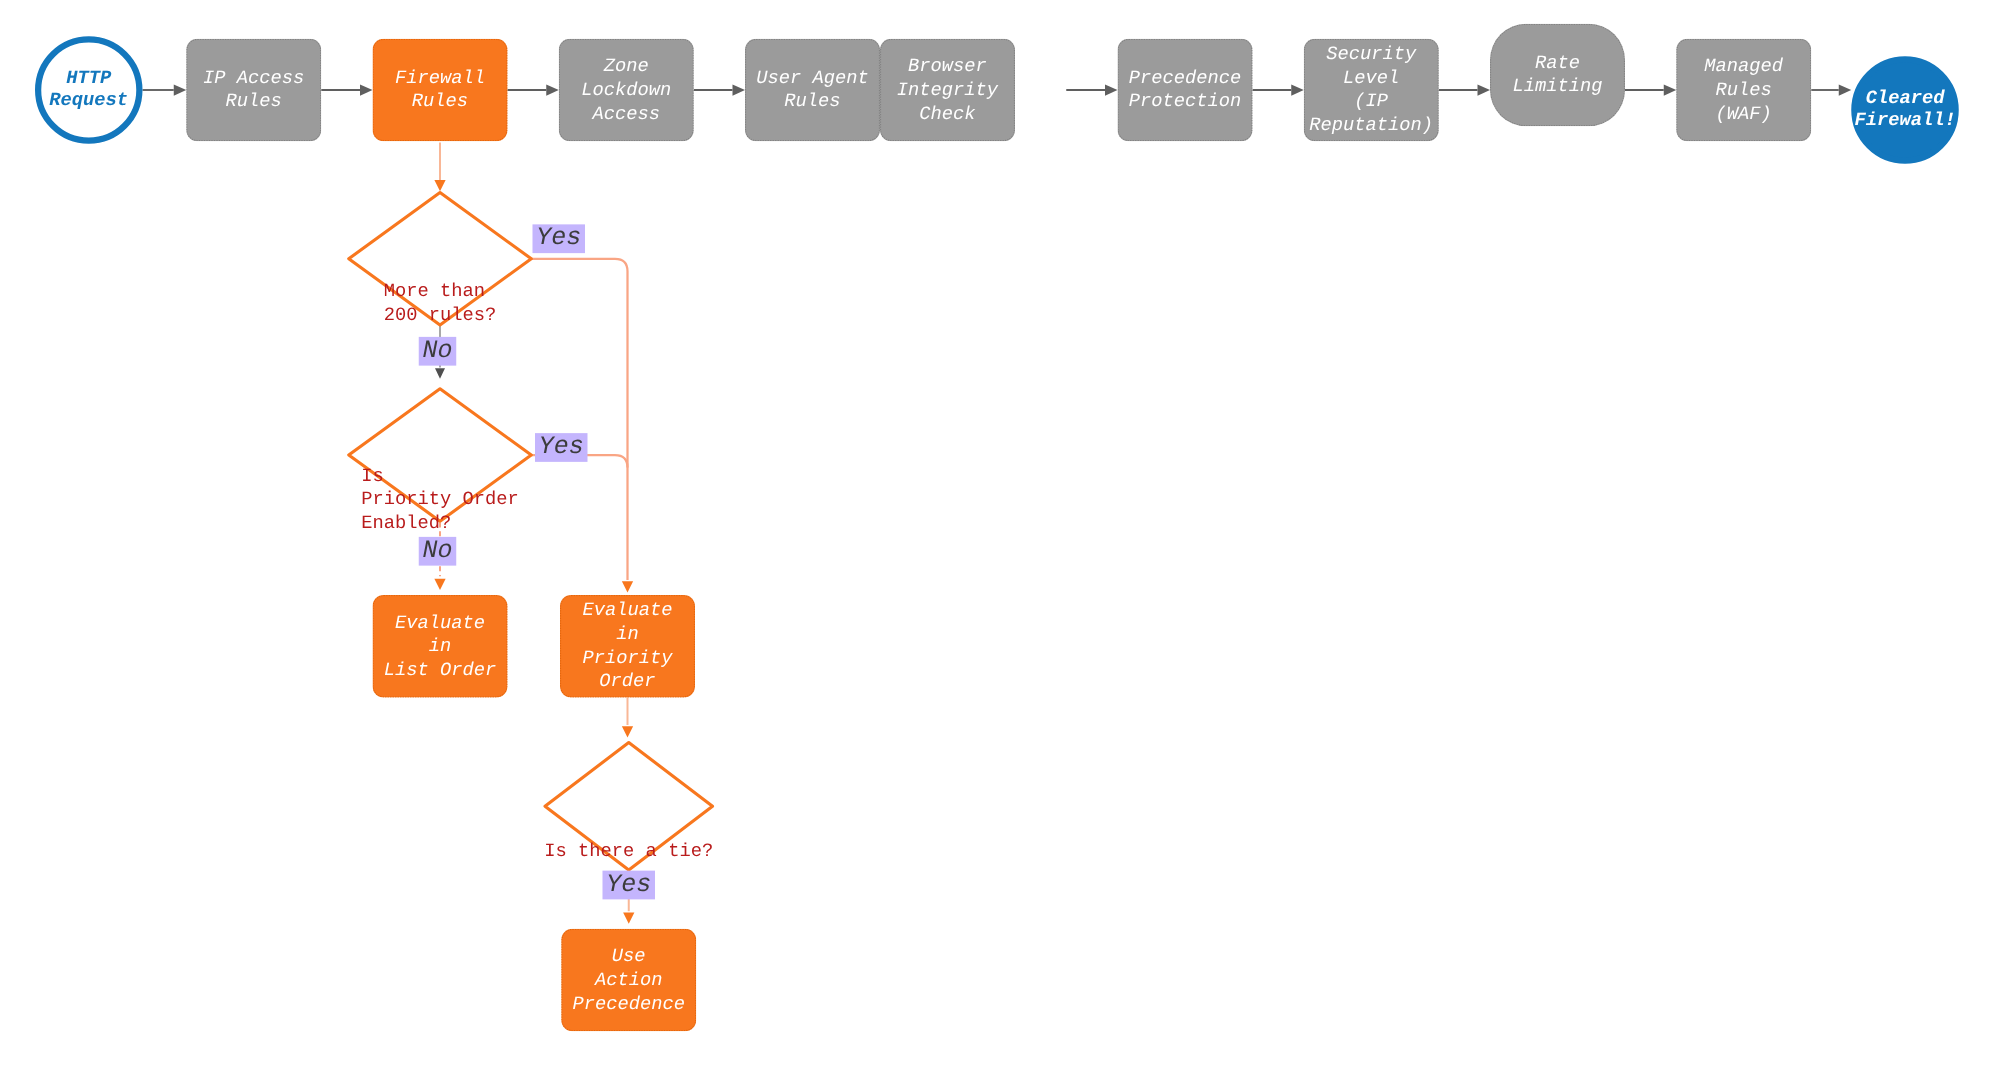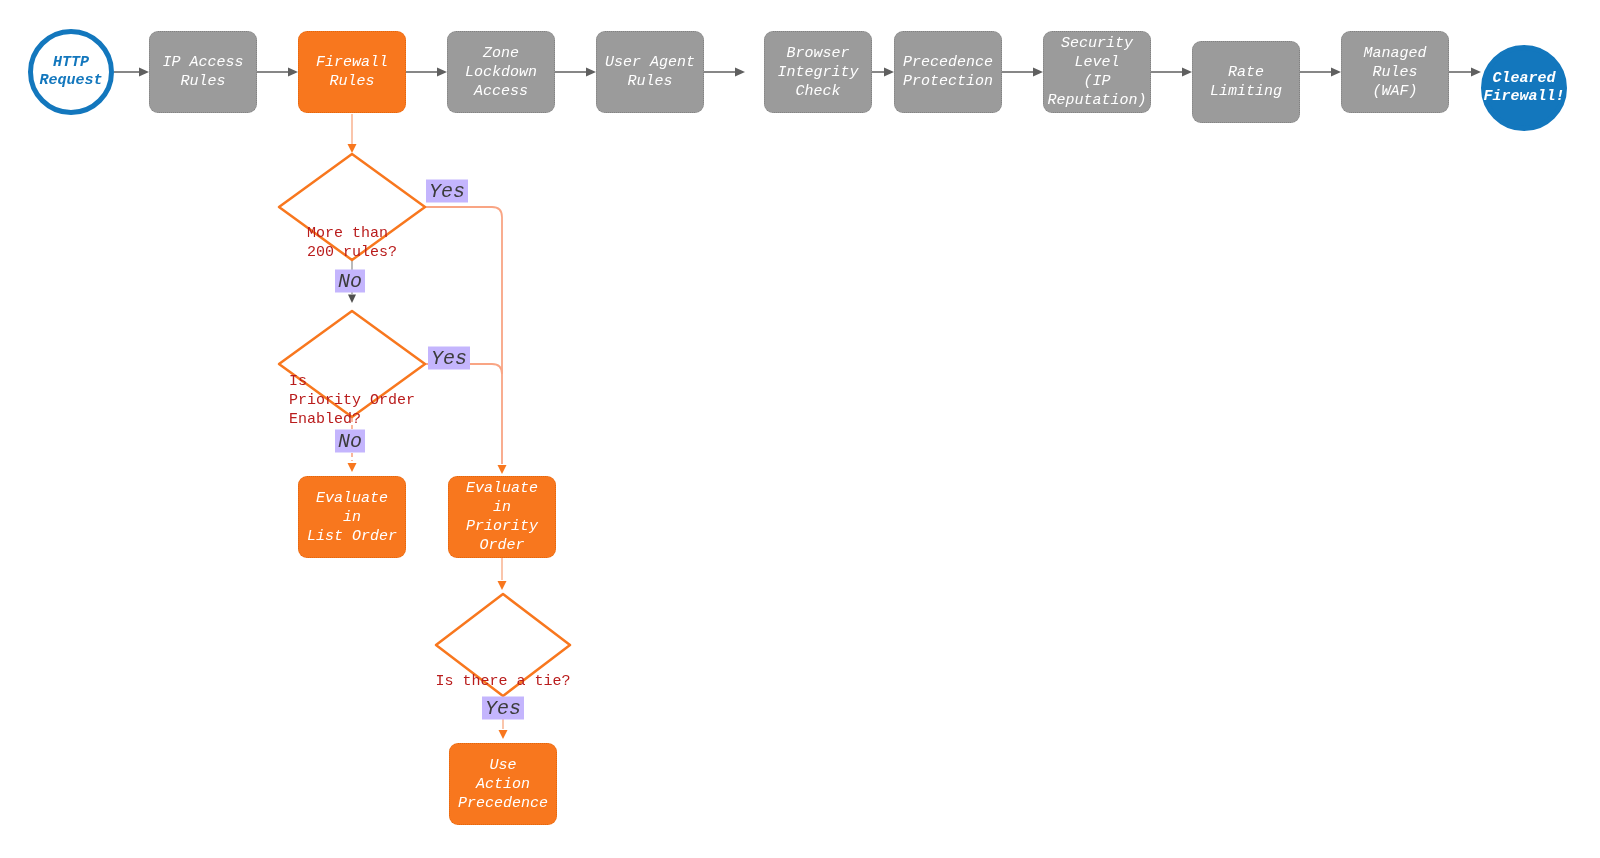--- a/index.html
+++ b/index.html
@@ -170,38 +170,38 @@
     <span class="node-label">Zone
 Lockdown
 Access</span>
   </div>
 
   <div class="node rect gray" style="left:596px; top:31px;">
     <span class="node-label">User Agent
 Rules</span>
   </div>
 
-  <div class="node rect gray" style="left:764px; top:31px;">
+  <div class="node rect gray" style="left:704px; top:31px;">
     <span class="node-label">Browser
 Integrity
 Check</span>
   </div>
 
   <div class="node rect gray" style="left:894px; top:31px;">
     <span class="node-label">Precedence
 Protection</span>
   </div>
 
   <div class="node rect gray" style="left:1043px; top:31px;">
     <span class="node-label">Security
 Level
 (IP Reputation)</span>
   </div>
 
-  <div class="node rect gray" style="left:1192px; top:41px;">
+  <div class="node rect gray" style="left:1192px; top:19px;border-radius:29px;">
     <span class="node-label">Rate
 Limiting</span>
   </div>
 
   <div class="node rect gray" style="left:1341px; top:31px;">
     <span class="node-label">Managed
 Rules
 (WAF)</span>
   </div>
 

